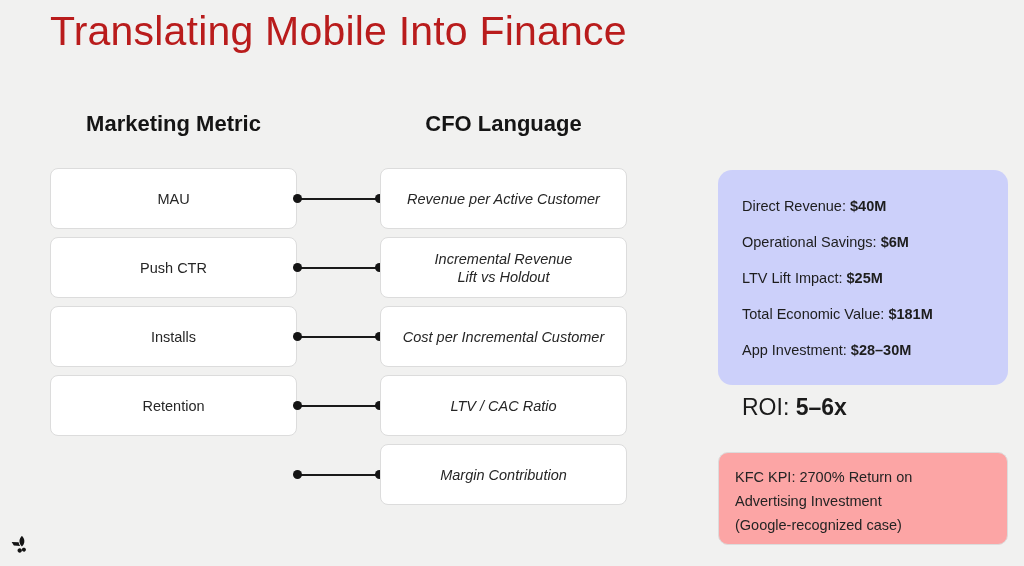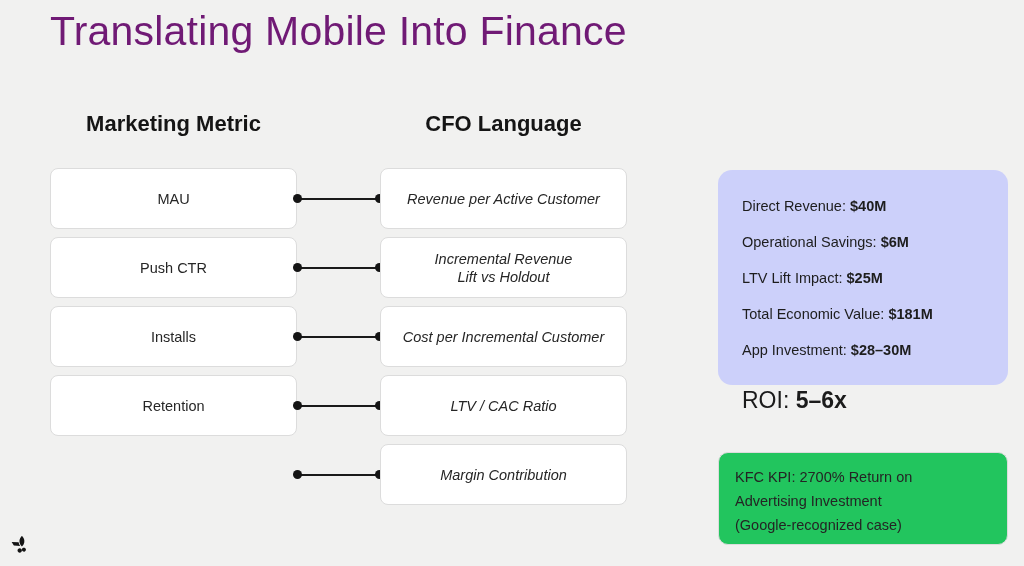--- a/index.html
+++ b/index.html
@@ -17,21 +17,21 @@
   }
 
   
   .page-title {
     position: absolute;
     left: 50px;
     top: 8px;
     font-size: 41px;
     font-weight: 300;
     letter-spacing: 0.2px;
-    color: #701a75;
+    color: #b91c1c;
     white-space: nowrap;
   }
 
   
   .col-header {
     position: absolute;
     top: 111px;
     font-size: 22px;
     font-weight: bold;
     color: #151515;
@@ -108,35 +108,35 @@
     padding: 18px 0 0 24px;
   }
   .summary-line {
     font-size: 14.5px;
     line-height: 36px;
     color: #1d1d1d;
     white-space: nowrap;
   }
   .summary-line b { font-weight: bold; }
   .roi-line {
-    margin-top: 19px;
+    margin-top: 26px;
     font-size: 23px;
     color: #1b1b1b;
     white-space: nowrap;
   }
   .roi-line b { font-weight: bold; }
 
   
   .note-card {
     position: absolute;
     left: 718px;
     top: 452px;
     width: 290px;
     height: 93px;
-    background: #22c55e;
+    background: #fca5a5;
     border: 1px solid #dcdcdc;
     border-radius: 10px;
     box-sizing: border-box;
     padding: 12px 16px;
   }
   .note-line {
     font-size: 14.5px;
     line-height: 24px;
     color: #242424;
     white-space: nowrap;

